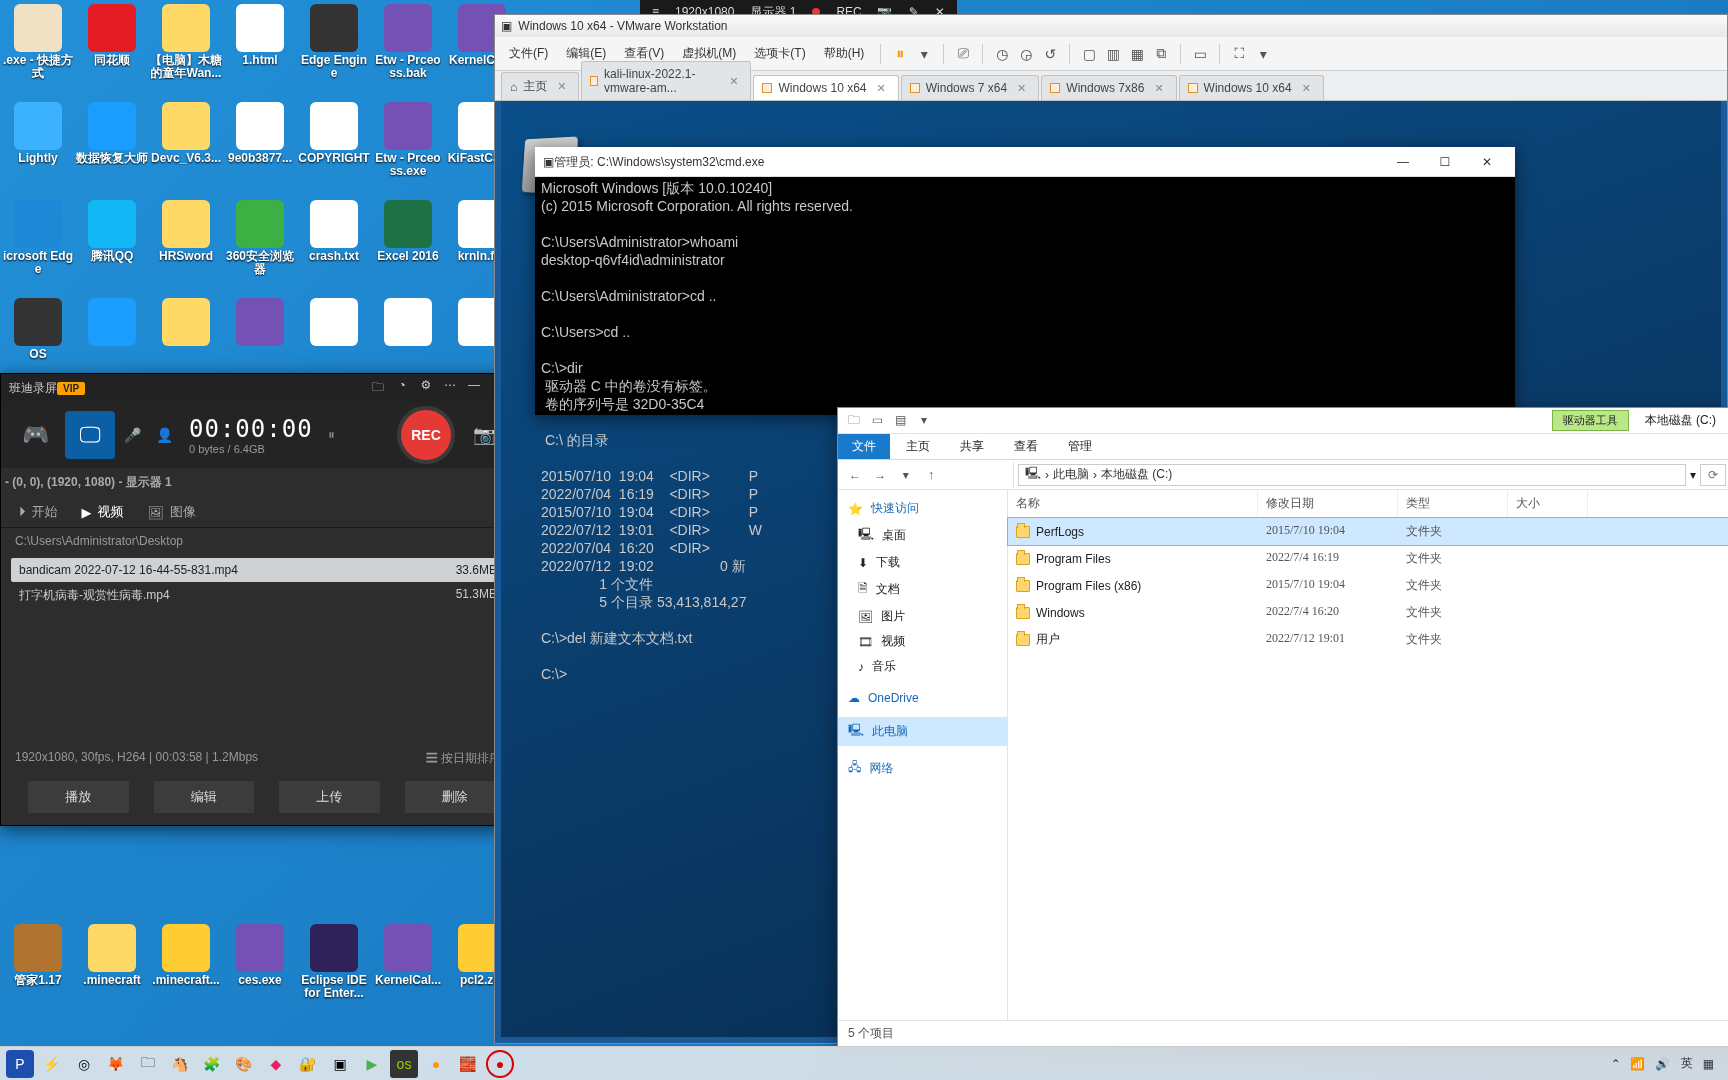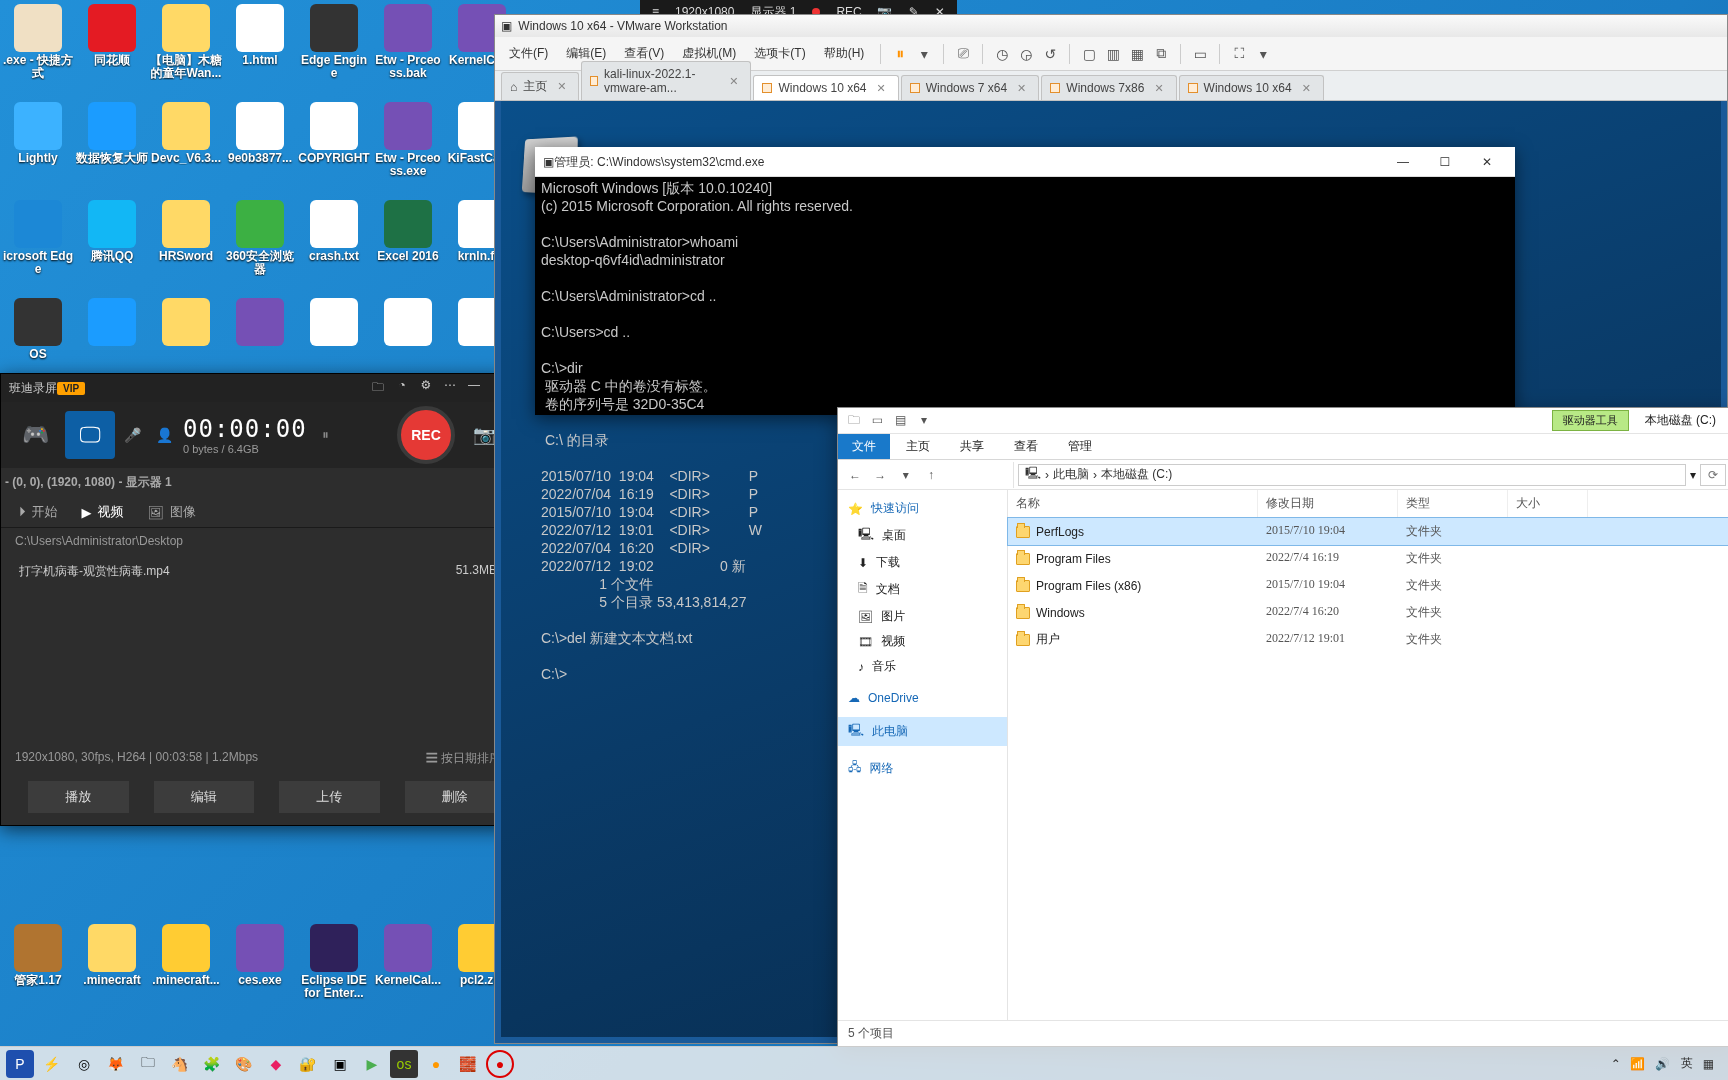--- a/index.html
+++ b/index.html
@@ -26,21 +26,21 @@
 
 .bandicam { position:absolute; top:373px; left:0; width:516px; background:#2d2d2d; color:#ccc; font-size:13px; border:1px solid #000; box-shadow:0 4px 18px rgba(0,0,0,.6); }
 .bandicam .title { height:28px; background:#222; display:flex; align-items:center; padding:0 8px; }
 .bandicam .title .nm { font-size:12px; }
 .bandicam .vip { background:#ffa000; color:#222; font-size:10px; padding:1px 6px; border-radius:2px; font-weight:bold;}
 .bandicam .title .wctrl { margin-left:auto; display:flex; gap:6px; }
 .bandicam .title .wctrl span { width:18px; text-align:center; cursor:pointer; font-size:12px;}
 .bandicam .panel { display:flex; align-items:center; height:66px; background:#242424; padding:0 10px; gap:4px;}
 .bandicam .mode { width:50px; height:48px; border-radius:4px; display:flex; align-items:center; justify-content:center; color:#888; font-size:22px; cursor:pointer;}
 .bandicam .mode.sel { background:#0d5fa5; color:#fff;}
-.bandicam .timer { }
+.bandicam .timer { margin-left:6px; }
 .bandicam .timer .t { font-size:24px; font-family:"Consolas",monospace; color:#fff; letter-spacing:1px;}
 .bandicam .timer .s { font-size:11px; color:#9a9a9a;}
 .bandicam .rec { margin-left:auto; width:58px; height:58px; border-radius:50%; background:#e53935; color:#fff; font-weight:bold; display:flex; align-items:center; justify-content:center; font-size:14px; cursor:pointer; border:4px solid #3a3a3a;}
 .bandicam .shot { width:40px; height:40px; margin-left:6px; display:flex; align-items:center; justify-content:center; color:#aaa; font-size:18px; cursor:pointer;}
 .bandicam .infoline { padding:6px 4px; font-size:12px; color:#aaa; background:#2d2d2d; display:flex; align-items:flex-start;font-weight:bold;}
 .bandicam .infoline .chev{margin-left:auto;cursor:pointer;}
 .bandicam .tabs { display:flex; gap:24px; padding:6px 18px; font-size:13px; color:#aaa; border-bottom:1px solid #1a1a1a;}
 .bandicam .tabs .tab{cursor:pointer; display:flex; gap:6px; align-items:center;}
 .bandicam .tabs .tab.on{color:#fff;}
 .bandicam .path { padding:6px 14px; font-size:12px; color:#999; }
@@ -308,20 +308,24 @@
           <span>▶</span>
           <span>视频</span>
         </div>
       <div class="tab">
           <span>🖼</span>
           <span>图像</span>
         </div>
     </div>
     <div class="path">C:\Users\Administrator\Desktop</div>
     <div class="files" id="bfiles">
+        <div class="frow sel">
+          <span class="fn">bandicam 2022-07-12 16-44-55-831.mp4</span>
+          <span>33.6MB</span>
+        </div>
         <div class="frow ">
           <span class="fn">打字机病毒-观赏性病毒.mp4</span>
           <span>51.3MB</span>
         </div>
       </div>
     <div class="meta">
       <span>1920x1080, 30fps, H264 | 00:03:58 | 1.2Mbps</span>
       <span class="sort">☰ 按日期排序</span>
     </div>
     <div class="btns">

